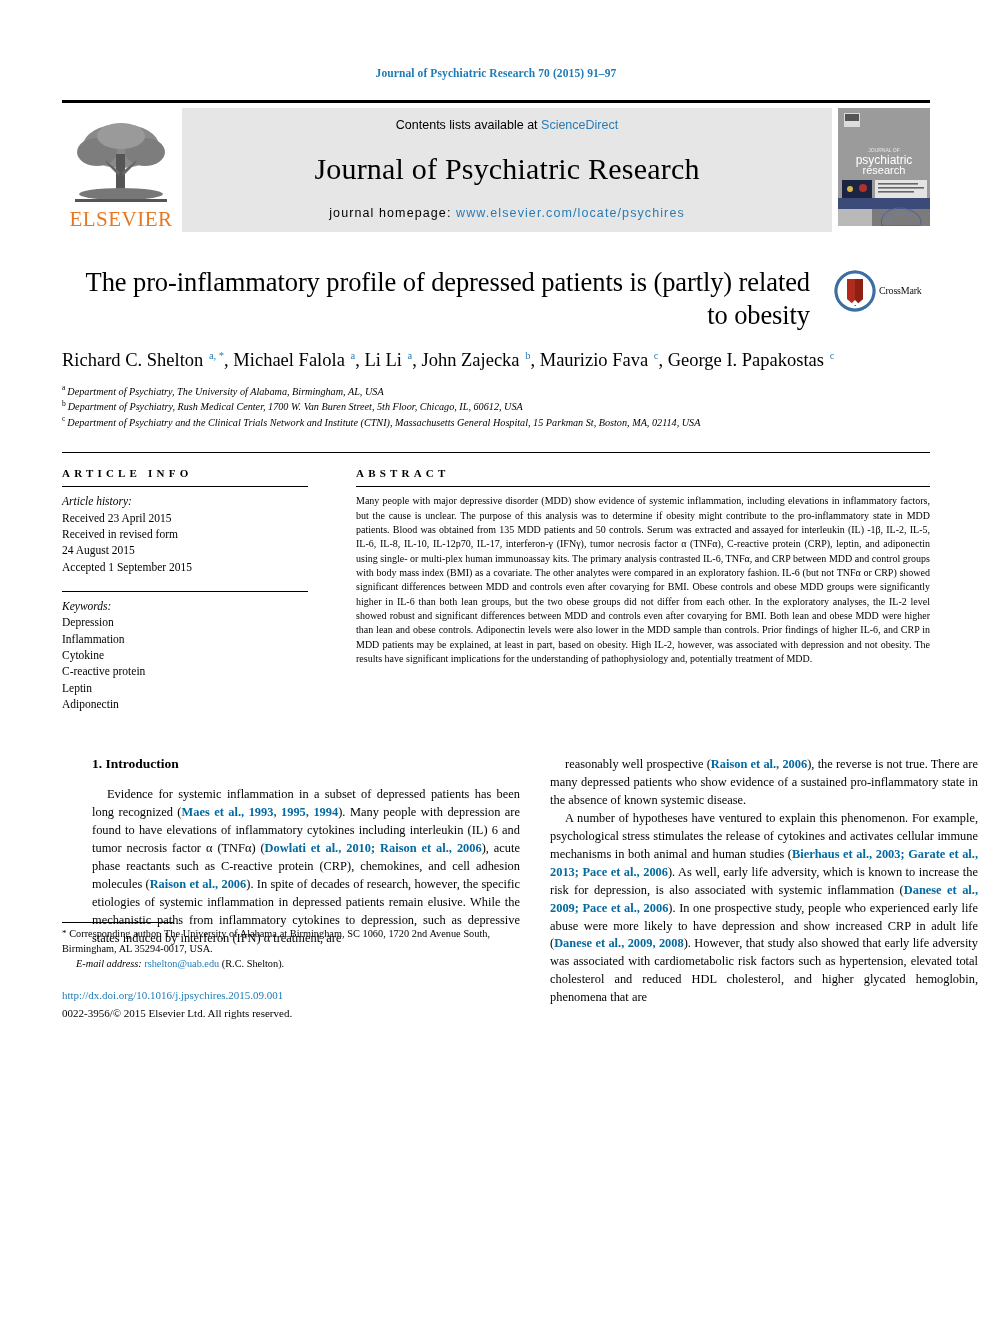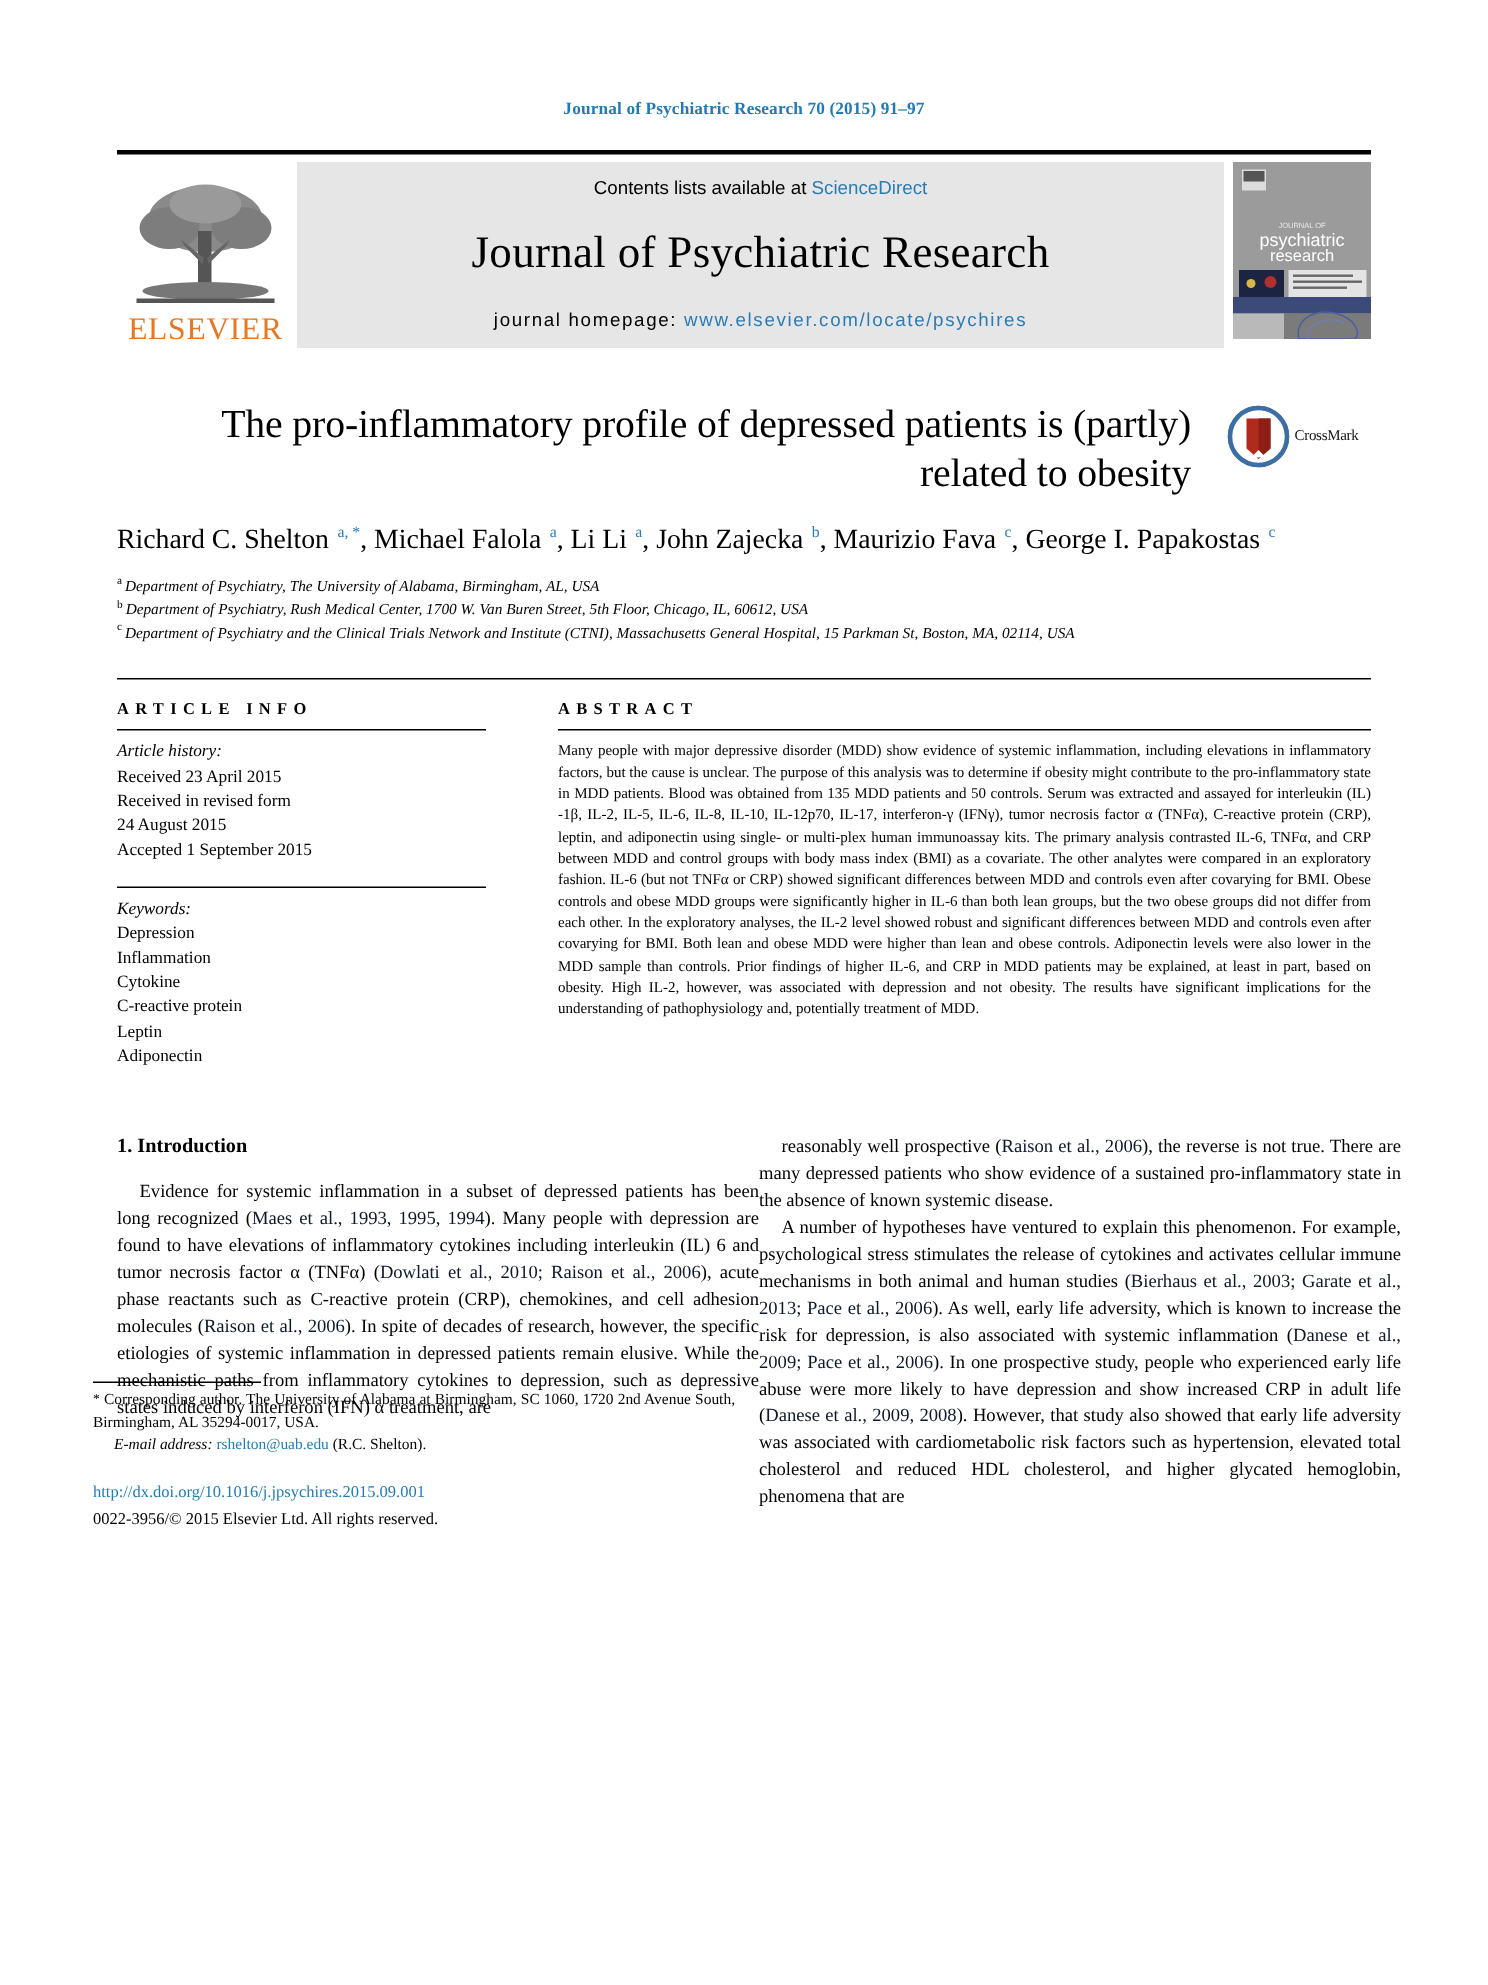--- a/index.html
+++ b/index.html
@@ -13,21 +13,21 @@
     font-family: "Liberation Serif", serif;
     color: #000000;
     position: relative;
     overflow: hidden;
   }
   .page {
     position: relative;
     width: 992px;
     height: 1043px;
     box-sizing: border-box;
-    padding: 0 78px;
+    padding: 0 62px;
   }
 
   
   .running-head {
     text-align: center;
     color: #1f7bb6;
     font-family: "Liberation Serif", serif;
     font-weight: bold;
     font-size: 11.5px;
     letter-spacing: 0.1px;
@@ -223,38 +223,38 @@
     font-family: "Liberation Serif", serif;
     font-size: 12.2px;
     margin-top: 2px;
   }
 
   
   .body-cols {
     margin-top: 44px;
     display: flex;
   }
-  .bcol { width: 428px; flex: 0 0 428px; position: relative; }
+  .bcol { width: 428px; flex: 0 0 428px; position: relative; margin-left: 30px; }
   .bgap { flex: 1 1 auto; }
   h2.section-title {
     font-family: "Liberation Serif", serif;
     font-weight: bold;
     font-size: 13.5px;
     margin: 0 0 14px 0;
   }
   .para {
     font-family: "Liberation Serif", serif;
     font-size: 12.4px;
     line-height: 1.445;
     text-align: justify;
     text-indent: 15px;
     margin: 0;
   }
   .para + .para { margin-top: 0; }
-  .cite { color: #0f172a; }
+  .cite { color: #0369a1; font-weight: bold; }
 
   
   .footnote-wrap {
     position: absolute;
     left: 62px;
     bottom: 22px;
     width: 428px;
   }
   .fn-rule {
     border-top: 1px solid #000;

